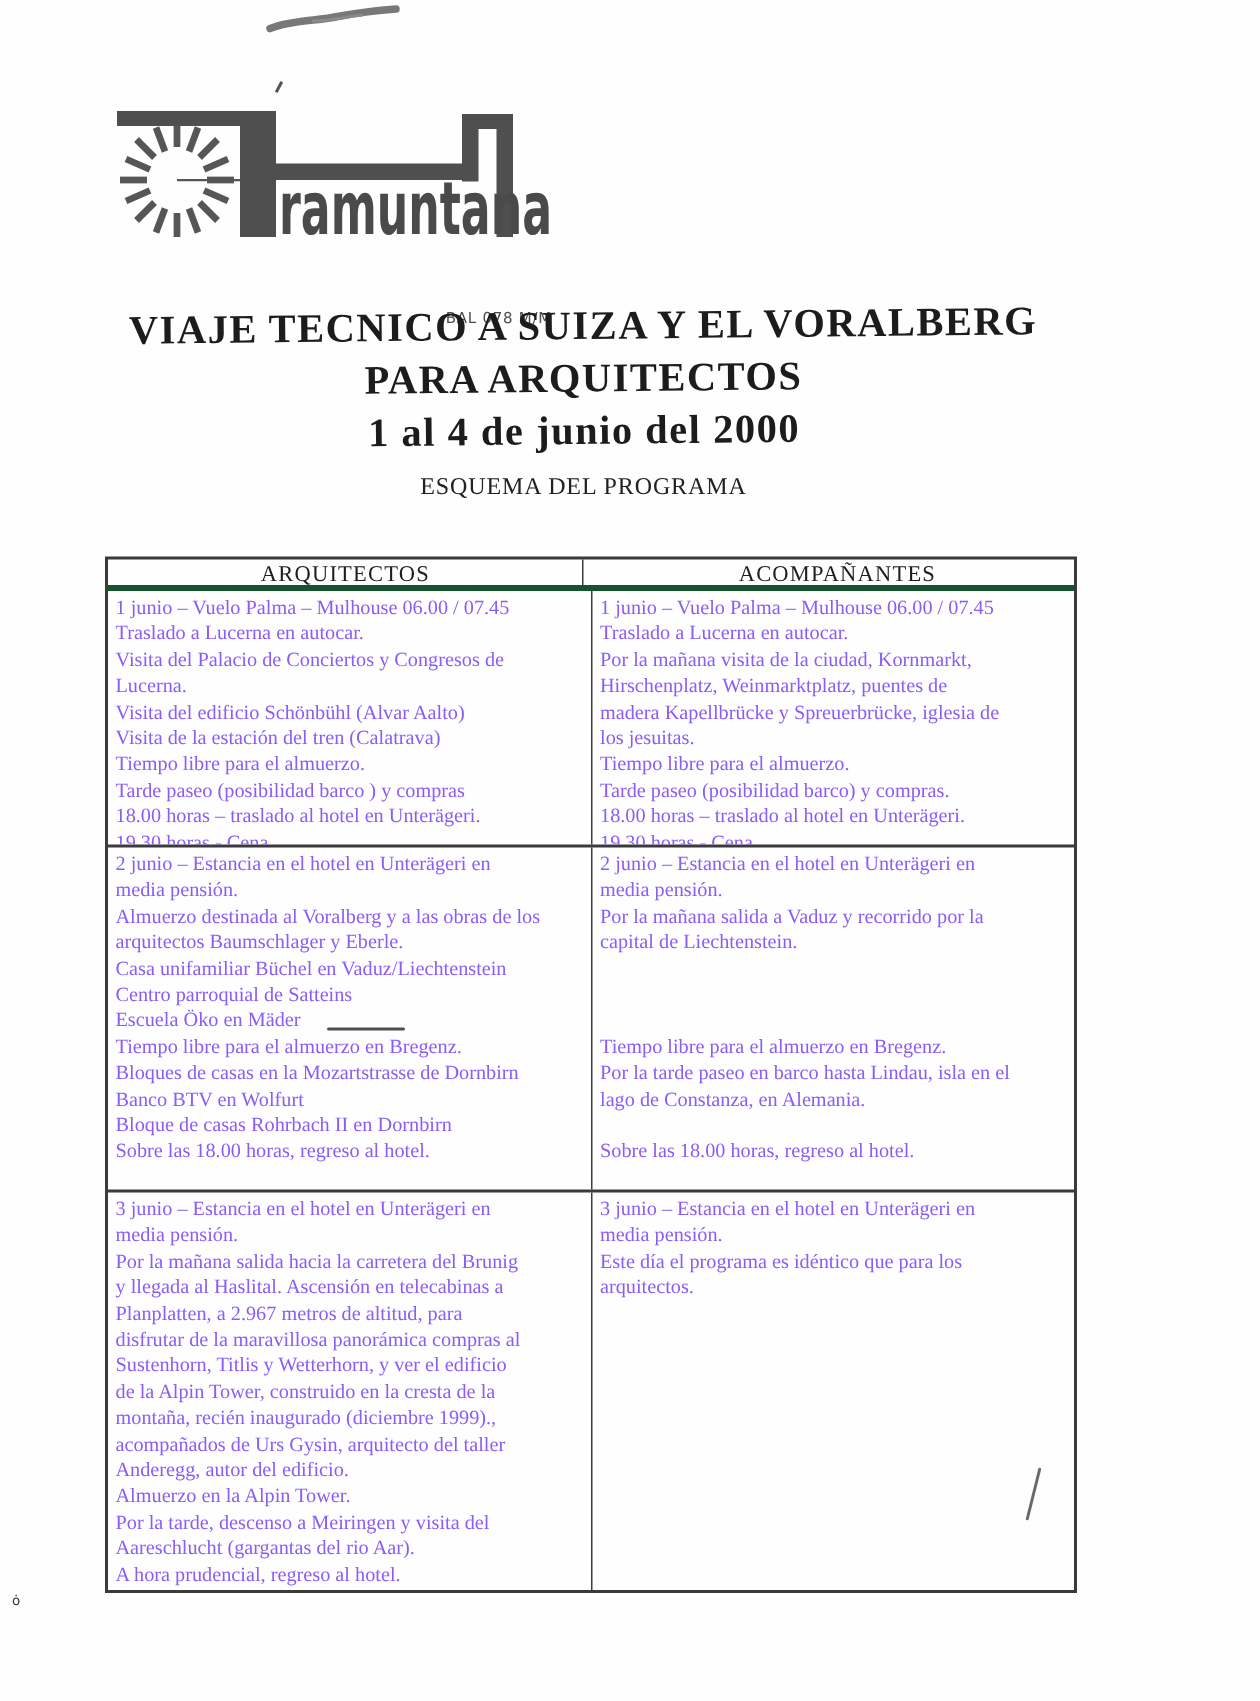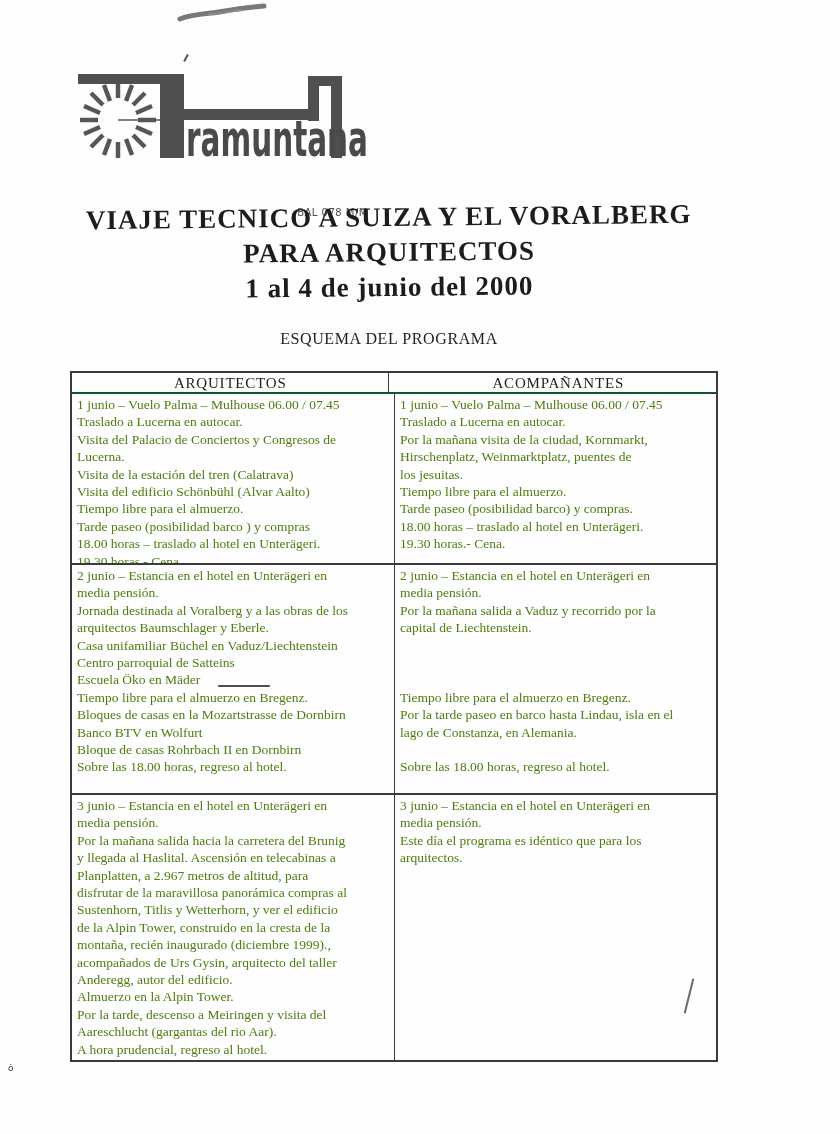--- a/index.html
+++ b/index.html
@@ -30,52 +30,52 @@
   
   .title-block{
     position:absolute;left:0;top:200px;width:778px;
     text-align:center;transform:rotate(-0.6deg);
   }
   .title-line{
     font-weight:700;font-size:27px;line-height:35px;
     letter-spacing:1px;color:#1c1c1c;
   }
   .section-heading{
-    position:absolute;left:0;top:330px;width:778px;text-align:center;
+    position:absolute;left:0;top:316px;width:778px;text-align:center;
     font-size:16px;letter-spacing:0.6px;color:#222;
   }
   
   .program-table{
     position:absolute;left:70px;top:371px;width:648px;height:691px;
     border:2px solid #3b3b3b;
     box-sizing:border-box;
     display:flex;flex-direction:column;
   }
   .thead{
     display:flex;height:21px;flex:0 0 21px;
-    border-bottom:2px solid #14532d;box-sizing:border-box;gap:11px;
+    border-bottom:4px solid #14532d;box-sizing:border-box;gap:11px;
   }
   .th{
     font-size:15px;letter-spacing:0.8px;text-align:center;
     line-height:20px;color:#1e1e1e;box-sizing:border-box;
   }
   .col-a{width:325px;border-right:1.5px solid #3b3b3b;box-sizing:border-box;}
   .col-b{width:323px;box-sizing:border-box;}
   .trow{
     display:flex;box-sizing:border-box;
     border-bottom:2px solid #3b3b3b;
   }
   .trow:last-child{border-bottom:none;}
   .row-1{height:171px;flex:0 0 171px;}
   .row-2{height:230px;flex:0 0 230px;}
   .row-3{flex:1 1 auto;}
   .td{
     position:relative;
     padding:2px 6px 0 5px;overflow:hidden;
-    font-size:13.5px;color:#4d7c0f;box-sizing:border-box;
+    font-size:13.5px;color:#8b5cf6;box-sizing:border-box;
   }
   .tline{line-height:17.4px;white-space:nowrap;}
   .satteins-underline{
     position:absolute;left:146px;top:120px;width:52px;height:2px;
     background:#4e4e4e;border-radius:1px;
   }
 </style>
 </head>
 <body>
 
@@ -136,45 +136,46 @@
       <div class="th col-a">ARQUITECTOS</div>
       <div class="th col-b">ACOMPAÑANTES</div>
     </div>
 
     <div class="trow row-1">
       <div class="td col-a">
           <div class="tline">1 junio – Vuelo Palma – Mulhouse 06.00 / 07.45</div>
           <div class="tline">Traslado a Lucerna en autocar.</div>
           <div class="tline">Visita del Palacio de Conciertos y Congresos de</div>
           <div class="tline">Lucerna.</div>
+          <div class="tline">Visita del edificio Schönbühl (Alvar Aalto)</div>
           <div class="tline">Visita de la estación del tren (Calatrava)</div>
-          <div class="tline">Visita del edificio Schönbühl (Alvar Aalto)</div>
           <div class="tline">Tiempo libre para el almuerzo.</div>
           <div class="tline">Tarde paseo (posibilidad barco ) y compras</div>
           <div class="tline">18.00 horas – traslado al hotel en Unterägeri.</div>
           <div class="tline">19.30 horas.- Cena.</div>
         </div>
       <div class="td col-b">
           <div class="tline">1 junio – Vuelo Palma – Mulhouse 06.00 / 07.45</div>
           <div class="tline">Traslado a Lucerna en autocar.</div>
           <div class="tline">Por la mañana visita de la ciudad, Kornmarkt,</div>
           <div class="tline">Hirschenplatz, Weinmarktplatz, puentes de</div>
+          <div class="tline">madera Kapellbrücke y Spreuerbrücke, iglesia de</div>
           <div class="tline">los jesuitas.</div>
           <div class="tline">Tiempo libre para el almuerzo.</div>
           <div class="tline">Tarde paseo (posibilidad barco) y compras.</div>
           <div class="tline">18.00 horas – traslado al hotel en Unterägeri.</div>
           <div class="tline">19.30 horas.- Cena.</div>
         </div>
     </div>
 
     <div class="trow row-2">
       <div class="td col-a">
       <div class="tline">2 junio – Estancia en el hotel en Unterägeri en</div>
           <div class="tline">media pensión.</div>
-          <div class="tline">Jornada destinada al Voralberg y a las obras de los</div>
+          <div class="tline">Almuerzo destinada al Voralberg y a las obras de los</div>
           <div class="tline">arquitectos Baumschlager y Eberle.</div>
           <div class="tline">Casa unifamiliar Büchel en Vaduz/Liechtenstein</div>
           <div class="tline">Centro parroquial de Satteins</div>
           <div class="tline">Escuela Öko en Mäder</div>
           <div class="tline">Tiempo libre para el almuerzo en Bregenz.</div>
           <div class="tline">Bloques de casas en la Mozartstrasse de Dornbirn</div>
           <div class="tline">Banco BTV en Wolfurt</div>
           <div class="tline">Bloque de casas Rohrbach II en Dornbirn</div>
           <div class="tline">Sobre las 18.00 horas, regreso al hotel.</div>
           <div class="satteins-underline"></div>

